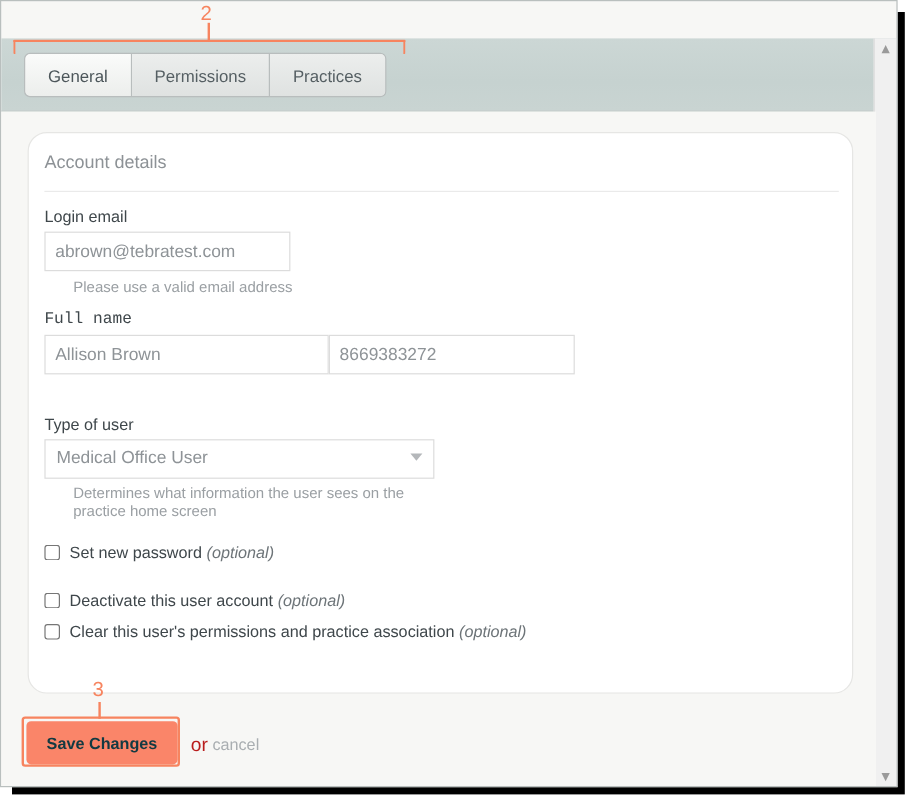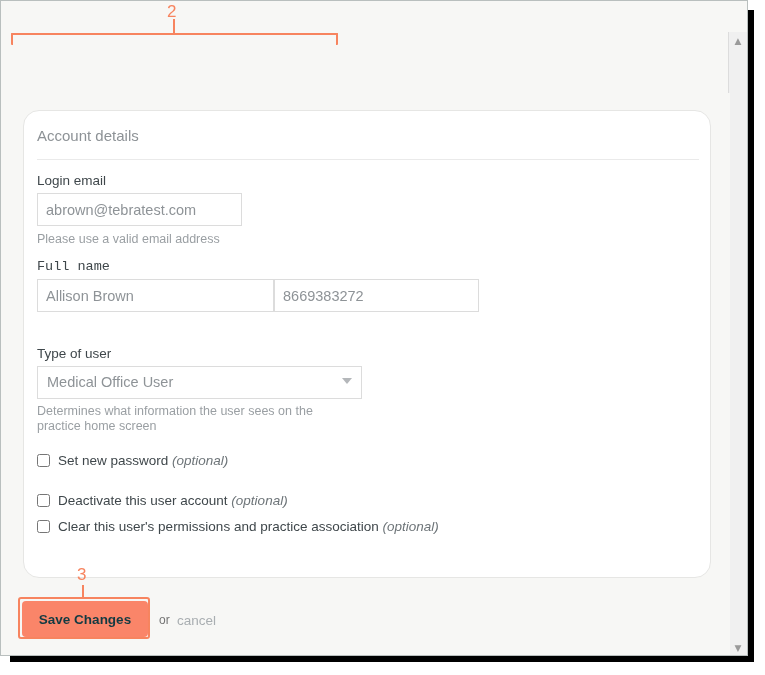--- a/index.html
+++ b/index.html
@@ -120,21 +120,21 @@
 
   .field-label {
     position: absolute;
     font-size: 13.5px; color: #3f474b;
   }
   .field-label .optional {
     color: #6d7478; font-style: italic;
   }
   .hint {
     position: absolute;
-    font-size: 12.5px; color: #9a9fa3; line-height: 15px;
+    font-size: 12.5px; color: #9a9fa3; line-height: 15px; margin-left: 24px;
   }
   .txt-input {
     position: absolute;
     border: 1px solid #dcdcdc;
     background: #ffffff;
     font-family: "Liberation Sans", sans-serif;
     font-size: 14.5px;
     color: #8e9397;
     padding: 0 8px;
   }
@@ -174,21 +174,21 @@
     position: absolute; left: 21px; top: 600px;
     width: 126px; height: 36px;
     background: #fa8569;
     border: none; border-radius: 4px;
     color: #123a42; font-size: 13.5px; font-weight: bold;
     font-family: "Liberation Sans", sans-serif;
     cursor: pointer;
   }
   #or-text {
     position: absolute; left: 158px; top: 612px;
-    font-size: 12px; color: #737373;
+    font-size: 16px; color: #b91c1c;
   }
   #cancel-link {
     position: absolute; left: 176px; top: 612px;
     font-size: 13.5px; color: #a9aeb1; cursor: pointer;
   }
 
   
   #ann-2-bracket {
     position: absolute; left: 11px; top: 33px;
     width: 327px; height: 12px;
@@ -229,20 +229,27 @@
   }
 </style>
 </head>
 <body>
 
 <div id="shadow-layer"></div>
 
 <div id="window">
 
 
+  <div id="tabstrip">
+    <div id="tabs">
+      <div class="tab active">General</div>
+      <div class="tab">Permissions</div>
+      <div class="tab">Practices</div>
+    </div>
+  </div>
 
   <div id="scrollbar">
     <div class="sb-arrow up">▲</div>
     <div class="sb-arrow down">▼</div>
   </div>
 
   <div id="content">
     <div id="card">
 
       <div id="card-title">Account details</div>

